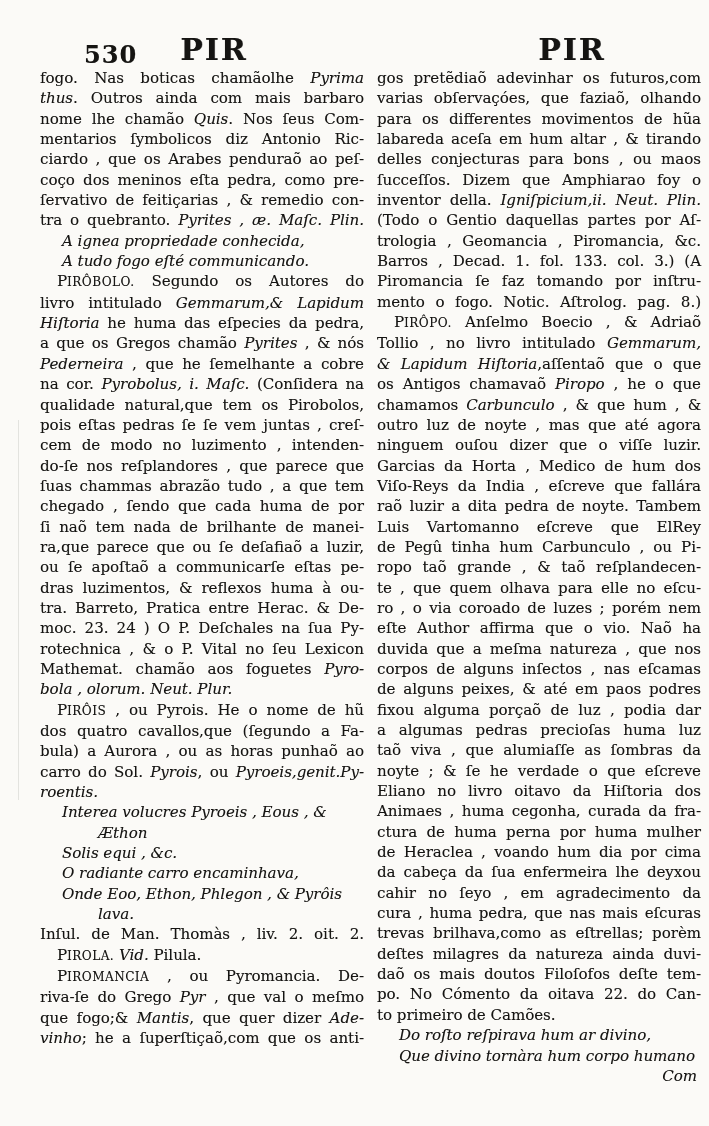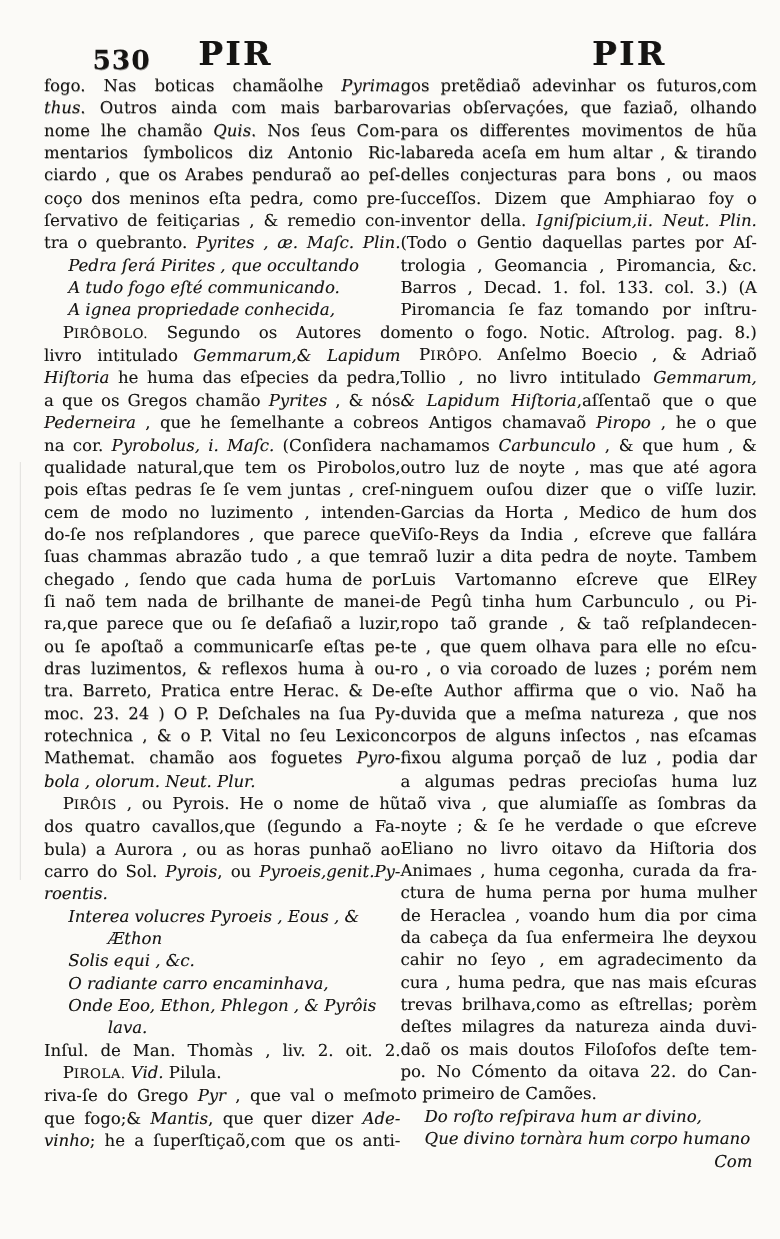--- a/index.html
+++ b/index.html
@@ -25,21 +25,21 @@
   .running-title{
     position:absolute;top:32px;
     font-size:30px;font-weight:bold;letter-spacing:2px;
     text-shadow:0.4px 0.4px 0 rgba(0,0,0,0.45);
   }
   .running-title.left{left:0;width:364px;text-align:center;}
   .running-title.right{left:377px;width:326px;text-align:center;}
   .columns{
     position:absolute;left:40px;top:68px;
     width:661px;
-    display:flex;
+    display:flex;gap:13px;
   }
   .column{width:324px;}
   .line{
     font-size:15px;line-height:20.35px;
     text-align:justify;text-align-last:justify;
     white-space:normal;
     text-shadow:0.25px 0.25px 0 rgba(0,0,0,0.35);
   }
   .f-e{text-align-last:left;}
   .f-i{text-indent:17px;}
@@ -62,23 +62,22 @@
   <div class="columns">
     <div class="column" id="col-left">
         <div class="line"><span>fogo. Nas boticas chamãolhe </span><span class="it">Pyrima</span></div>
         <div class="line"><span class="it">thus</span><span>. Outros ainda com mais barbaro</span></div>
         <div class="line"><span>nome lhe chamão </span><span class="it">Quis</span><span>. Nos ſeus Com-</span></div>
         <div class="line"><span>mentarios ſymbolicos diz Antonio Ric-</span></div>
         <div class="line"><span>ciardo , que os Arabes penduraõ ao peſ-</span></div>
         <div class="line"><span>coço dos meninos eſta pedra, como pre-</span></div>
         <div class="line"><span>ſervativo de feitiçarias , &amp; remedio con-</span></div>
         <div class="line"><span>tra o quebranto. </span><span class="it">Pyrites , æ. Maſc. Plin.</span></div>
-        <div class="line f-v"><span>Pedra ſerá Pirites , que occultando</span></div>
+        <div class="line f-v"><span>A ignea propriedade conhecida,</span></div>
         <div class="line f-v"><span>A tudo fogo eſté communicando.</span></div>
-        <div class="line f-v"><span>A ignea propriedade conhecida,</span></div>
         <div class="line f-i"><span>P</span><span class="sc">IRÔBOLO.</span><span> Segundo os Autores do</span></div>
         <div class="line"><span>livro intitulado </span><span class="it">Gemmarum,&amp; Lapidum</span></div>
         <div class="line"><span class="it">Hiſtoria</span><span> he huma das eſpecies da pedra,</span></div>
         <div class="line"><span>a que os Gregos chamão </span><span class="it">Pyrites</span><span> , &amp; nós</span></div>
         <div class="line"><span class="it">Pederneira</span><span> , que he ſemelhante a cobre</span></div>
         <div class="line"><span>na cor. </span><span class="it">Pyrobolus, i. Maſc.</span><span> (Conſidera na</span></div>
         <div class="line"><span>qualidade natural,que tem os Pirobolos,</span></div>
         <div class="line"><span>pois eſtas pedras ſe ſe vem juntas , creſ-</span></div>
         <div class="line"><span>cem de modo no luzimento , intenden-</span></div>
         <div class="line"><span>do-ſe nos reſplandores , que parece que</span></div>
@@ -99,20 +98,21 @@
         <div class="line"><span>carro do Sol. </span><span class="it">Pyrois</span><span>, ou </span><span class="it">Pyroeis,genit.Py-</span></div>
         <div class="line f-e"><span class="it">roentis.</span></div>
         <div class="line f-v"><span>Interea volucres Pyroeis , Eous , &amp;</span></div>
         <div class="line f-v f-vv"><span>Æthon</span></div>
         <div class="line f-v"><span>Solis equi , &amp;c.</span></div>
         <div class="line f-v"><span>O radiante carro encaminhava,</span></div>
         <div class="line f-v"><span>Onde Eoo, Ethon, Phlegon , &amp; Pyrôis</span></div>
         <div class="line f-v f-vv"><span>lava.</span></div>
         <div class="line"><span>Inſul. de Man. Thomàs , liv. 2. oit. 2.</span></div>
         <div class="line f-i f-e"><span>P</span><span class="sc">IROLA.</span><span> </span><span class="it">Vid.</span><span> Pilula.</span></div>
+        <div class="line f-i"><span>P</span><span class="sc">IROMANCIA</span><span> , ou Pyromancia. De-</span></div>
         <div class="line"><span>riva-ſe do Grego </span><span class="it">Pyr</span><span> , que val o meſmo</span></div>
         <div class="line"><span>que fogo;&amp; </span><span class="it">Mantis</span><span>, que quer dizer </span><span class="it">Ade-</span></div>
         <div class="line"><span class="it">vinho</span><span>; he a ſuperſtiçaõ,com que os anti-</span></div>
       </div>
     <div class="column" id="col-right">
         <div class="line"><span>gos pretẽdiaõ adevinhar os futuros,com</span></div>
         <div class="line"><span>varias obſervaçóes, que faziaõ, olhando</span></div>
         <div class="line"><span>para os differentes movimentos de hũa</span></div>
         <div class="line"><span>labareda aceſa em hum altar , &amp; tirando</span></div>
         <div class="line"><span>delles conjecturas para bons , ou maos</span></div>
@@ -134,20 +134,21 @@
         <div class="line"><span>Viſo-Reys da India , eſcreve que fallára</span></div>
         <div class="line"><span>raõ luzir a dita pedra de noyte. Tambem</span></div>
         <div class="line"><span>Luis Vartomanno eſcreve que ElRey</span></div>
         <div class="line"><span>de Pegû tinha hum Carbunculo , ou Pi-</span></div>
         <div class="line"><span>ropo taõ grande , &amp; taõ reſplandecen-</span></div>
         <div class="line"><span>te , que quem olhava para elle no eſcu-</span></div>
         <div class="line"><span>ro , o via coroado de luzes ; porém nem</span></div>
         <div class="line"><span>eſte Author affirma que o vio. Naõ ha</span></div>
         <div class="line"><span>duvida que a meſma natureza , que nos</span></div>
         <div class="line"><span>corpos de alguns inſectos , nas eſcamas</span></div>
+        <div class="line"><span>de alguns peixes, &amp; até em paos podres</span></div>
         <div class="line"><span>fixou alguma porçaõ de luz , podia dar</span></div>
         <div class="line"><span>a algumas pedras precioſas huma luz</span></div>
         <div class="line"><span>taõ viva , que alumiaſſe as ſombras da</span></div>
         <div class="line"><span>noyte ; &amp; ſe he verdade o que eſcreve</span></div>
         <div class="line"><span>Eliano no livro oitavo da Hiſtoria dos</span></div>
         <div class="line"><span>Animaes , huma cegonha, curada da fra-</span></div>
         <div class="line"><span>ctura de huma perna por huma mulher</span></div>
         <div class="line"><span>de Heraclea , voando hum dia por cima</span></div>
         <div class="line"><span>da cabeça da ſua enfermeira lhe deyxou</span></div>
         <div class="line"><span>cahir no ſeyo , em agradecimento da</span></div>

